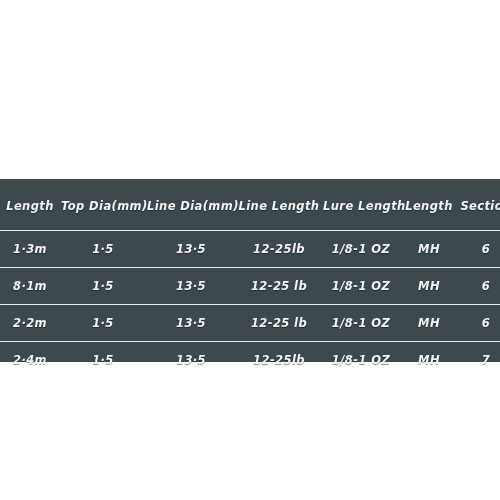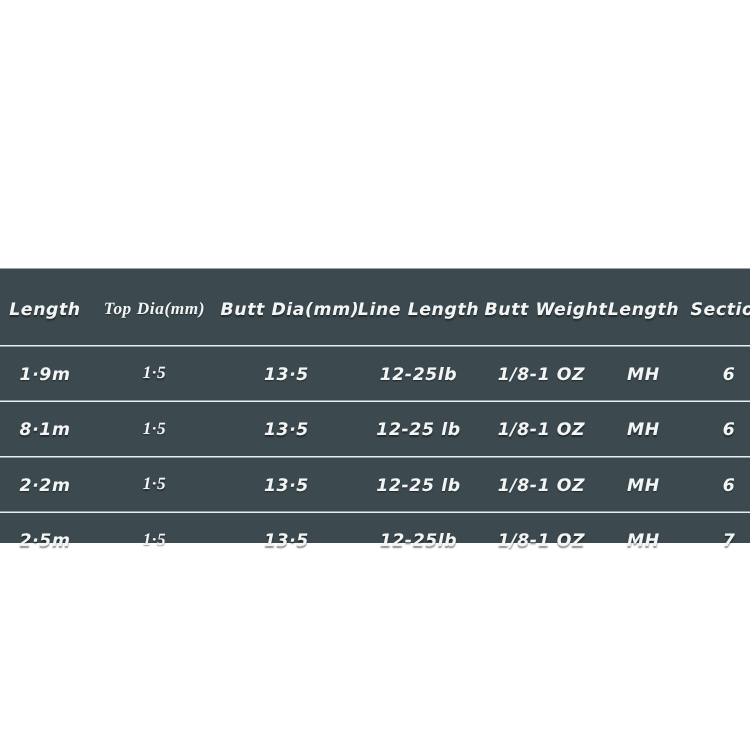--- a/index.html
+++ b/index.html
@@ -51,46 +51,46 @@
     height: 34px;
   }
   .spec-table tr.header-row,
   .spec-table tr.rule-row {
     border-bottom: 1px solid #e8eeec;
   }
   .spec-table tr.last-row {
     border-bottom: none;
   }
   .col-length   { width: 58px; }
-  .col-topdia   { width: 84px; font-family: Liberation Serif, serif; }
+  .col-topdia   { width: 84px; }
   .col-buttdia  { width: 88px; }
   .col-lineweight { width: 84px; }
   .col-lureweight { width: 76px; }
   .col-power    { width: 56px; }
   .col-section  { width: 54px; }
 </style>
 </head>
 <body>
 
 <div id="screenshot">
   <div id="spec-panel">
     <table class="spec-table">
       <tbody>
         <tr class="header-row">
           <td class="col-length">Length</td>
           <td class="col-topdia">Top Dia(mm)</td>
-          <td class="col-buttdia">Butt Dia(mm)</td>
+          <td class="col-buttdia">Line Dia(mm)</td>
           <td class="col-lineweight">Line Length</td>
-          <td class="col-lureweight">Butt Weight</td>
+          <td class="col-lureweight">Lure Length</td>
           <td class="col-power">Length</td>
           <td class="col-section">Section</td>
         </tr>
 
         <tr class="data-row rule-row">
-          <td class="col-length">1·9m</td>
+          <td class="col-length">1·3m</td>
           <td class="col-topdia">1·5</td>
           <td class="col-buttdia">13·5</td>
           <td class="col-lineweight">12-25lb</td>
           <td class="col-lureweight">1/8-1   OZ</td>
           <td class="col-power">MH</td>
           <td class="col-section">6</td>
         </tr>
 
         <tr class="data-row rule-row">
           <td class="col-length">8·1m</td>
@@ -106,21 +106,21 @@
           <td class="col-length">2·2m</td>
           <td class="col-topdia">1·5</td>
           <td class="col-buttdia">13·5</td>
           <td class="col-lineweight">12-25 lb</td>
           <td class="col-lureweight">1/8-1   OZ</td>
           <td class="col-power">MH</td>
           <td class="col-section">6</td>
         </tr>
 
         <tr class="data-row last-row">
-          <td class="col-length">2·5m</td>
+          <td class="col-length">2·4m</td>
           <td class="col-topdia">1·5</td>
           <td class="col-buttdia">13·5</td>
           <td class="col-lineweight">12-25lb</td>
           <td class="col-lureweight">1/8-1   OZ</td>
           <td class="col-power">MH</td>
           <td class="col-section">7</td>
         </tr>
       </tbody>
     </table>
   </div>

